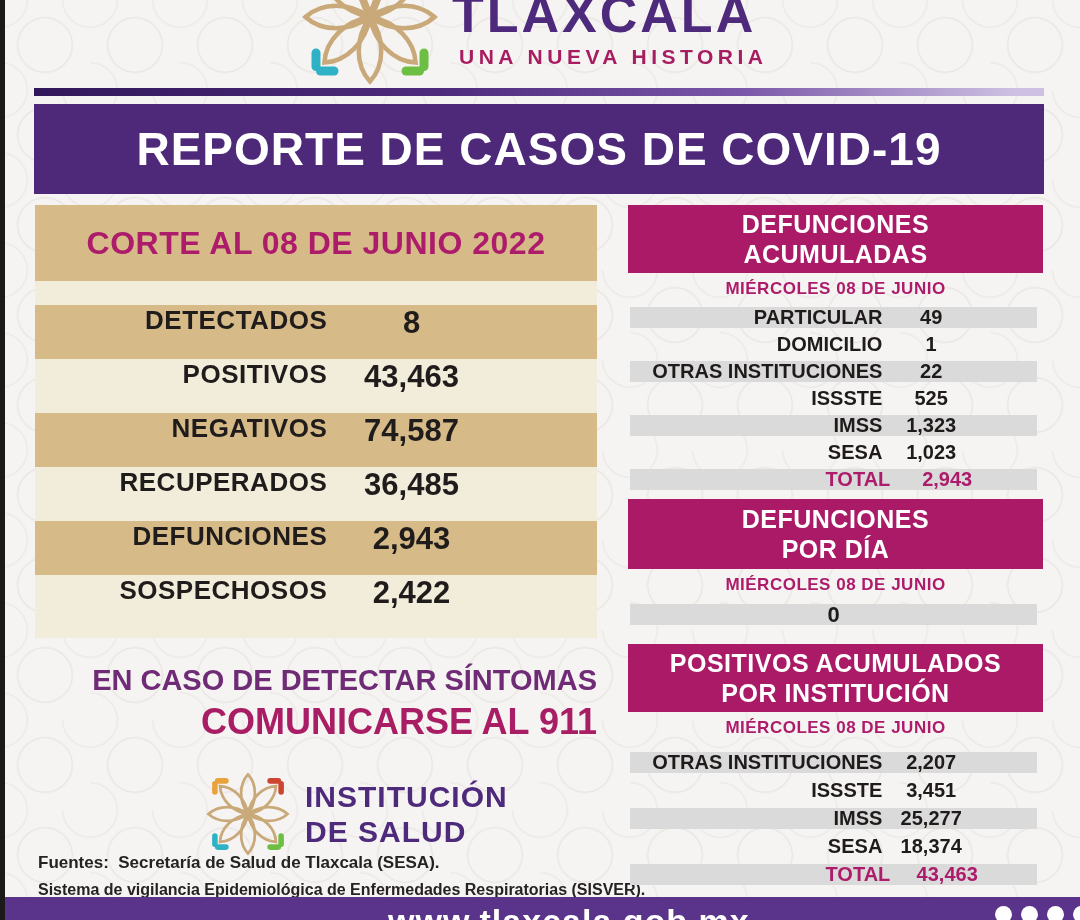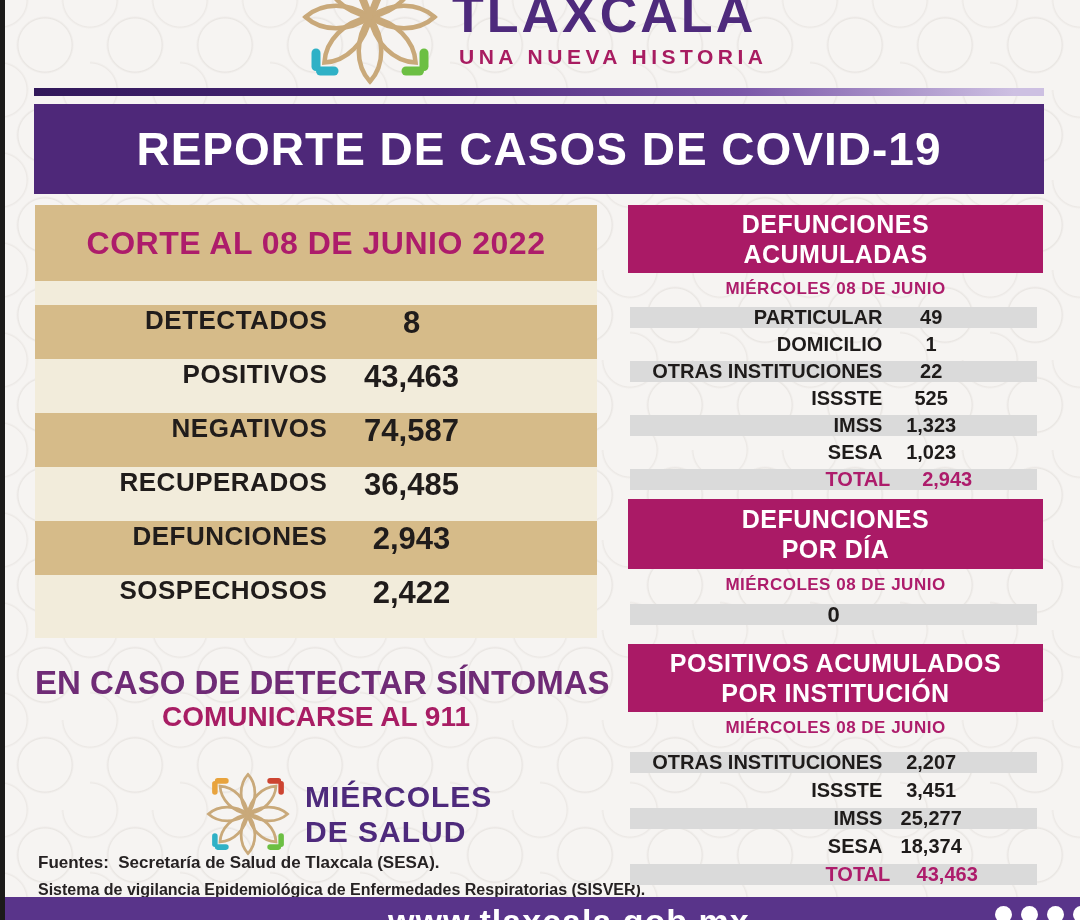--- a/index.html
+++ b/index.html
@@ -29,22 +29,22 @@
   
   #left-panel{left:35px;top:205px;width:562px;height:433px;background:#f2ecdb;}
   .lp-header{height:76px;background:#d6bb89;display:flex;align-items:center;justify-content:center;
     color:#ad1c6b;font-size:32px;font-weight:800;letter-spacing:0.5px;}
   .lp-gap{height:24px;}
   .lrow{height:54px;display:flex;align-items:flex-start;}
   .lrow.tan{background:#d6bb89;}
   .lrow-label{flex:0 0 52%;text-align:right;font-size:26px;font-weight:800;color:#201c1b;letter-spacing:0.5px;white-space:nowrap;}
   .lrow-value{flex:0 0 30%;text-align:center;font-size:31px;font-weight:800;color:#201c1b;}
   
-  #notice-line1{left:35px;top:664px;width:562px;text-align:left;font-size:33px;font-weight:800;color:#6f2b76;white-space:nowrap;}
-  #notice-line2{left:35px;top:701px;width:562px;text-align:center;font-size:28px;font-weight:800;color:#a81d64;white-space:nowrap;}
+  #notice-line1{left:35px;top:664px;width:562px;text-align:right;font-size:29px;font-weight:800;color:#6f2b76;white-space:nowrap;}
+  #notice-line2{left:35px;top:701px;width:562px;text-align:right;font-size:36px;font-weight:800;color:#a81d64;white-space:nowrap;}
   
   #ss-logo{left:202px;top:768px;width:92px;height:92px;}
   #ss-text{left:305px;top:779px;font-size:30px;font-weight:800;color:#4e2a7c;line-height:35px;letter-spacing:1px;}
   
   .src-line{color:#262223;font-weight:bold;white-space:pre-wrap;}
   #src1{left:38px;top:853px;font-size:17px;}
   #src2{left:38px;top:881px;font-size:16px;}
   
   .rhead{left:628px;width:415px;background:#aa1a66;display:flex;flex-direction:column;
     align-items:center;justify-content:center;}
@@ -154,21 +154,21 @@
     <g fill="#2fb1c6" transform="translate(14,86) rotate(270)">
       <rect x="0" y="-3" width="15" height="6" rx="3"></rect>
         <rect x="-3" y="0" width="6" height="15" rx="3"></rect>
     </g>
     <g fill="#6cbf43" transform="translate(86,86) rotate(180)">
       <rect x="0" y="-3" width="15" height="6" rx="3"></rect>
         <rect x="-3" y="0" width="6" height="15" rx="3"></rect>
     </g>
   </svg>
   <div id="ss-text" class="abs">
-    <div>MIÉRCOLES</div>
+    <div>INSTITUCIÓN</div>
     <div>DE SALUD</div>
   </div>
 
   <div id="src1" class="abs src-line">Fuentes:  Secretaría de Salud de Tlaxcala (SESA).</div>
   <div id="src2" class="abs src-line">Sistema de vigilancia Epidemiológica de Enfermedades Respiratorias (SISVER).</div>
 
   <div class="rhead abs" style="top:205px;height:68px;">
     <div>DEFUNCIONES</div>
     <div>ACUMULADAS</div>
   </div>

